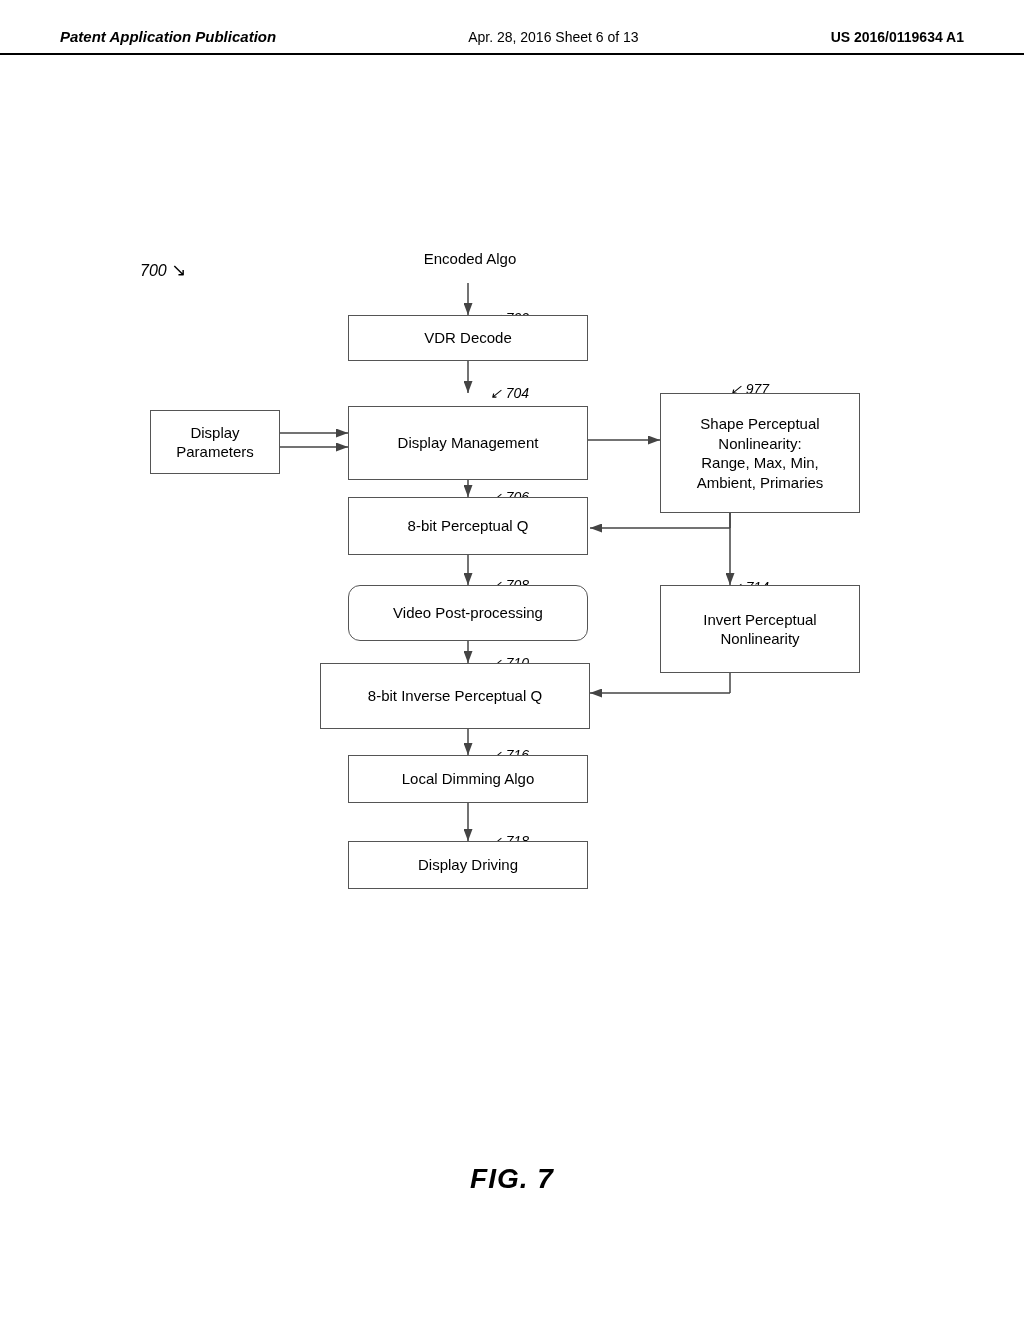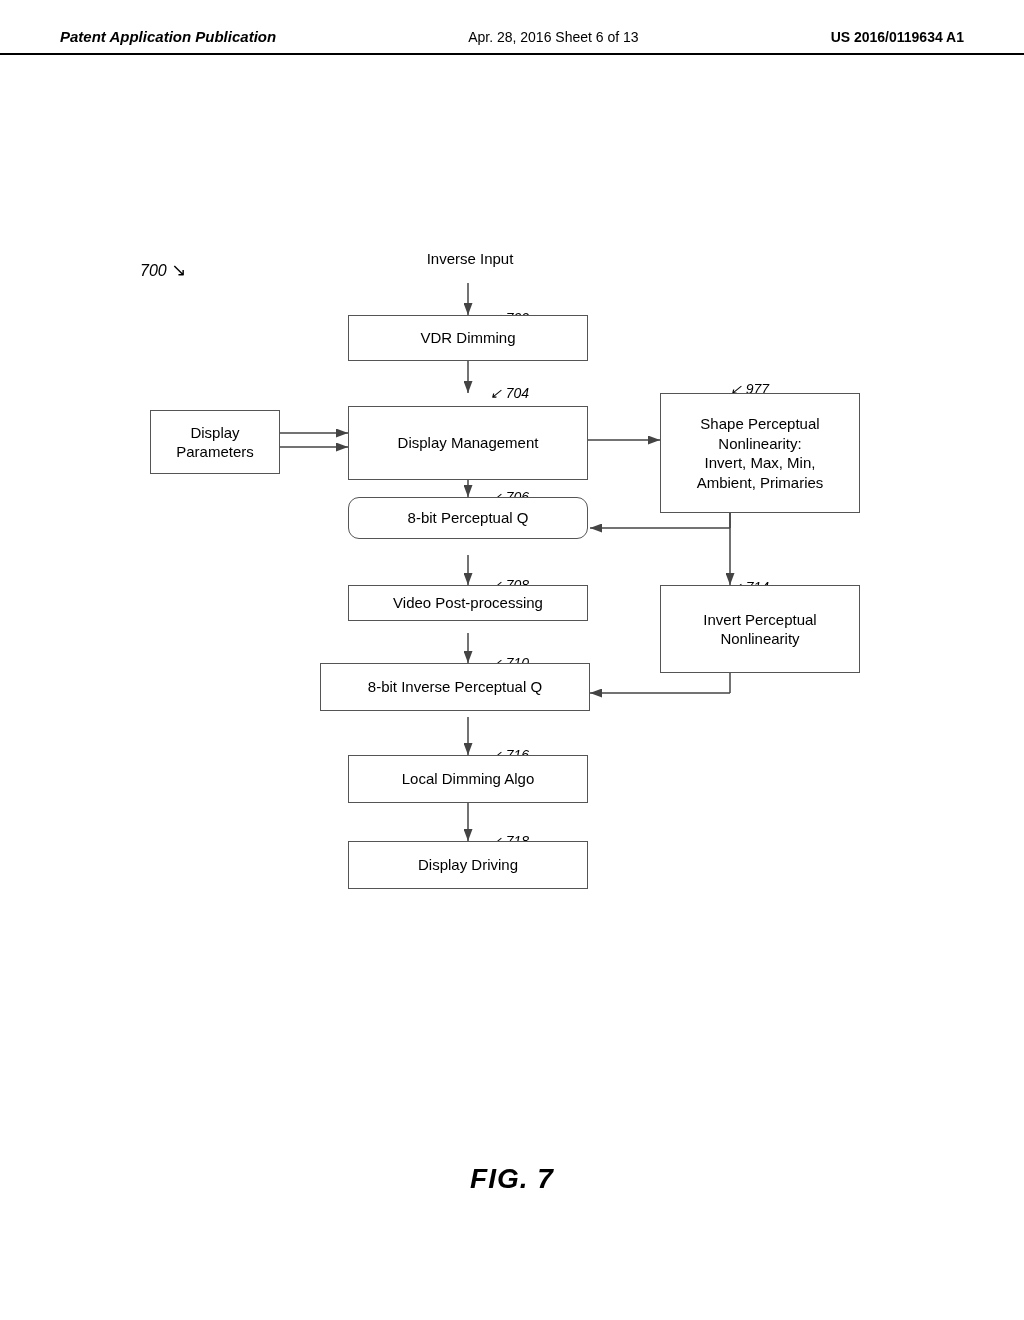--- a/index.html
+++ b/index.html
@@ -157,29 +157,29 @@
 
     <line x1="468" y1="748" x2="468" y2="786" stroke="#444" stroke-width="1.5" marker-end="url(#arrowhead)"></line>
 
   </svg>
 
   <div class="label-700" style="left:140px; top:204px;">
     <span>700</span>
     <span style="font-size:18px; font-style:normal;"> ↘</span>
   </div>
 
-  <div style="position:absolute; left:410px; top:195px; font-size:15px; text-align:center; width:120px;">Inverse Input</div>
+  <div style="position:absolute; left:410px; top:195px; font-size:15px; text-align:center; width:120px;">Encoded Algo</div>
 
   <div class="label-ref" style="left:490px; top:255px;">
     <span>↙</span>
     <span>702</span>
   </div>
 
   <div class="flow-box" style="left:348px; top:260px; width:240px; height:46px;">
-    <span>VDR Dimming</span>
+    <span>VDR Decode</span>
   </div>
 
   <div class="label-ref" style="left:490px; top:330px;">
     <span>↙</span>
     <span>704</span>
   </div>
 
   <div class="display-params-box" style="left:150px; top:355px; width:130px; height:64px;">
     <span style="white-space:pre-line;">Display
 Parameters</span>
@@ -190,58 +190,58 @@
   </div>
 
   <div class="label-ref" style="left:730px; top:326px;">
     <span>↙</span>
     <span>977</span>
   </div>
 
   <div class="flow-box" style="left:660px; top:338px; width:200px; height:120px;">
     <span style="white-space:pre-line;">Shape Perceptual
 Nonlinearity:
-Invert, Max, Min,
+Range, Max, Min,
 Ambient, Primaries</span>
   </div>
 
   <div class="label-ref" style="left:490px; top:434px;">
     <span>↙</span>
     <span>706</span>
   </div>
 
-  <div class="flow-box" style="left:348px; top:442px; width:240px; height:42px;border-radius:11px;">
+  <div class="flow-box" style="left:348px; top:442px; width:240px; height:58px;">
     <span>8-bit Perceptual Q</span>
   </div>
 
   <div class="label-ref" style="left:730px; top:524px;">
     <span>↙</span>
     <span>714</span>
   </div>
 
   <div class="flow-box" style="left:660px; top:530px; width:200px; height:88px;">
     <span style="white-space:pre-line;">Invert Perceptual
 Nonlinearity</span>
   </div>
 
   <div class="label-ref" style="left:490px; top:522px;">
     <span>↙</span>
     <span>708</span>
   </div>
 
-  <div class="flow-box" style="left:348px; top:530px; width:240px; height:36px;">
+  <div class="flow-box" style="left:348px; top:530px; width:240px; height:56px;border-radius:12px;">
     <span>Video Post-processing</span>
   </div>
 
   <div class="label-ref" style="left:490px; top:600px;">
     <span>↙</span>
     <span>710</span>
   </div>
 
-  <div class="flow-box" style="left:320px; top:608px; width:270px; height:48px;">
+  <div class="flow-box" style="left:320px; top:608px; width:270px; height:66px;">
     <span>8-bit Inverse Perceptual Q</span>
   </div>
 
   <div class="label-ref" style="left:490px; top:692px;">
     <span>↙</span>
     <span>716</span>
   </div>
 
   <div class="flow-box" style="left:348px; top:700px; width:240px; height:48px;">
     <span>Local Dimming Algo</span>

